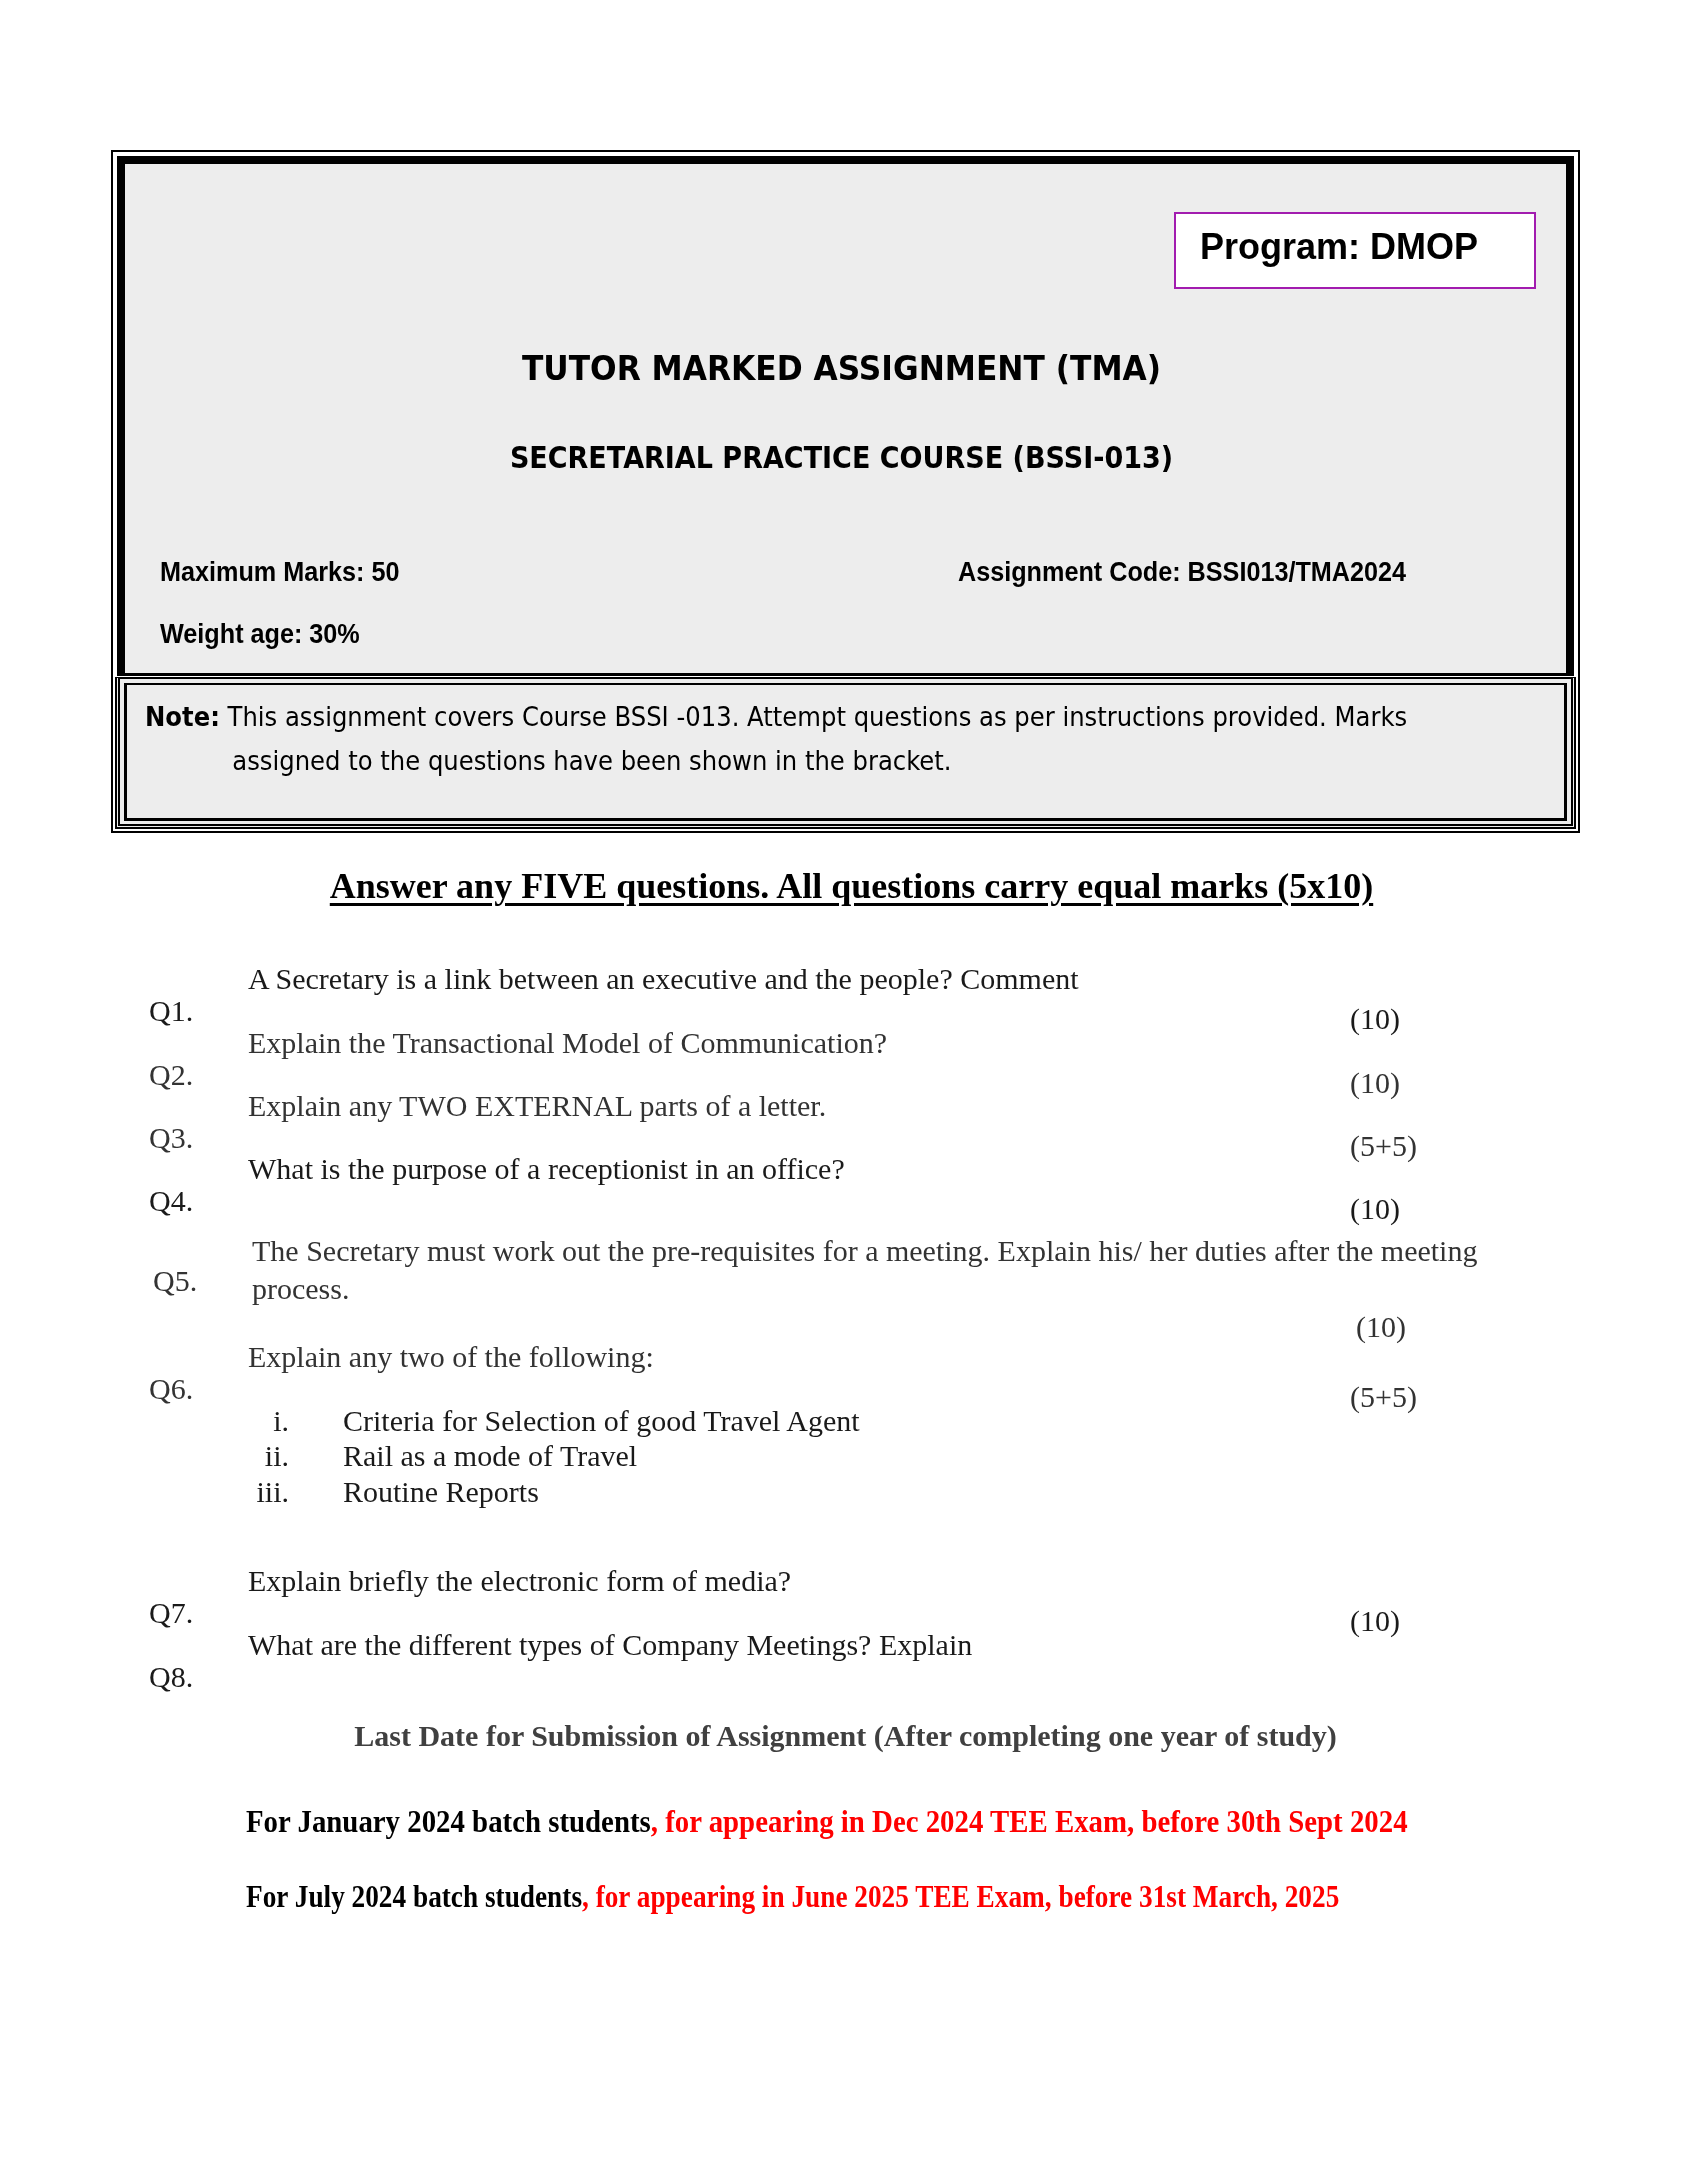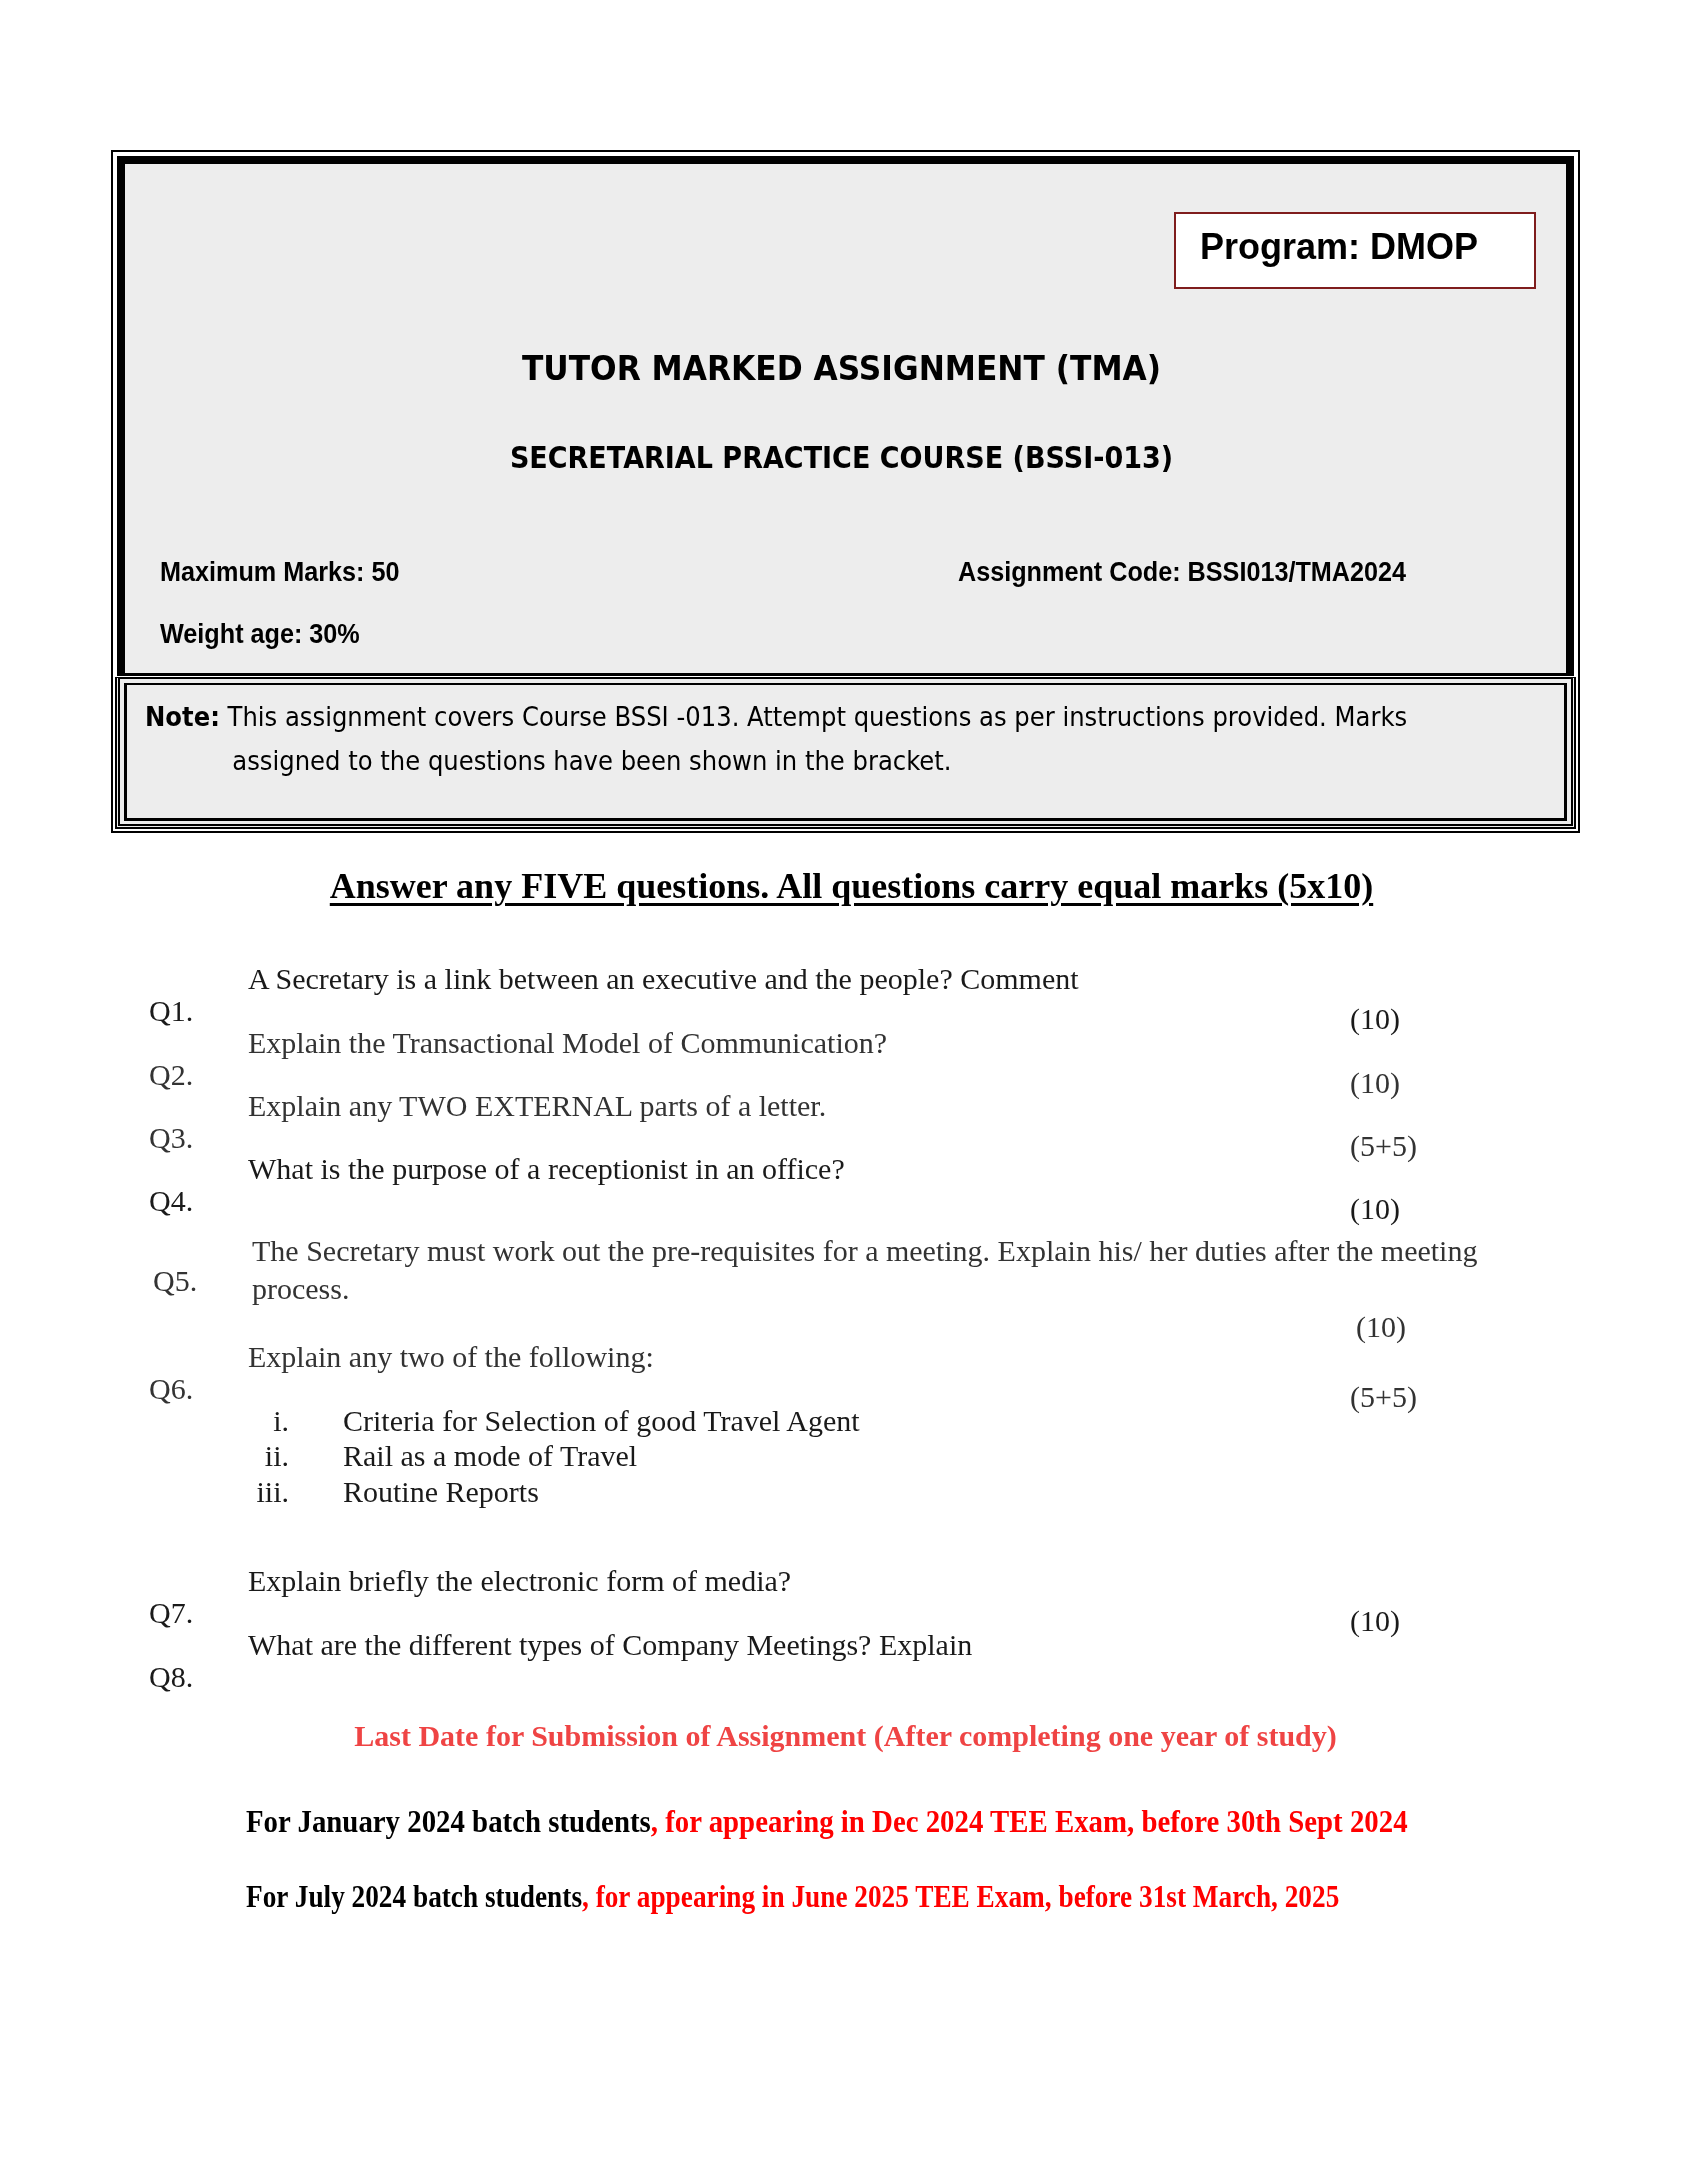--- a/index.html
+++ b/index.html
@@ -21,21 +21,21 @@
       border-top: 2px solid #000; border-bottom: 5px double #000;
       border-left: 5px double #000; border-right: 5px double #000;
     }
     .note-box::before {
       content: ""; position: absolute; left: 4px; right: 4px; top: 4px; bottom: 3px;
       border: 3px solid #000; border-top: 2px solid #000; pointer-events: none;
     }
 
     .program-box {
       position: absolute; left: 1174px; top: 212px; width: 362px; height: 77px;
-      background: #fff; border: 2px solid #7f1d1d; box-sizing: border-box;
+      background: #fff; border: 2px solid #a21caf; box-sizing: border-box;
       font-family: "Liberation Sans", sans-serif; font-weight: bold; font-size: 36px;
       padding-left: 24px; line-height: 65px;
     }
 
     .title-main {
       position: absolute; left: 0; width: 1683px; top: 348px; text-align: center;
       font-family: "DejaVu Sans", sans-serif; font-weight: bold; font-size: 34px;
       letter-spacing: 0px; transform: scaleX(0.92);
     }
     .title-sub {
@@ -81,21 +81,21 @@
     .q5 .marks { left: 1356px; top: 38px; }
 
     .sub {
       position: absolute; font-family: "Liberation Serif", serif; font-size: 30px; color: #1a1a1a;
     }
     .sub .roman { position: absolute; width: 59px; text-align: right; left: 230px; }
     .sub .stext { position: absolute; left: 343px; white-space: nowrap; }
 
     .deadline-title {
       position: absolute; left: 0; width: 1683px; top: 1719px; text-align: center;
-      font-family: "Liberation Serif", serif; font-weight: bold; font-size: 30px; color: #ef4444;
+      font-family: "Liberation Serif", serif; font-weight: bold; font-size: 30px; color: #404040;
       padding-left: 8px; box-sizing: border-box;
     }
     .batch {
       position: absolute; left: 246px; font-family: "Liberation Serif", serif; font-weight: bold;
       font-size: 31px; white-space: nowrap; transform-origin: left center;
     }
     .batch .black { color: #000; }
     .batch .red { color: #ff0000; }
     .batch.jan { top: 1804px; transform: scaleX(0.93); }
     .batch.jul { top: 1879px; transform: scaleX(0.88); }

